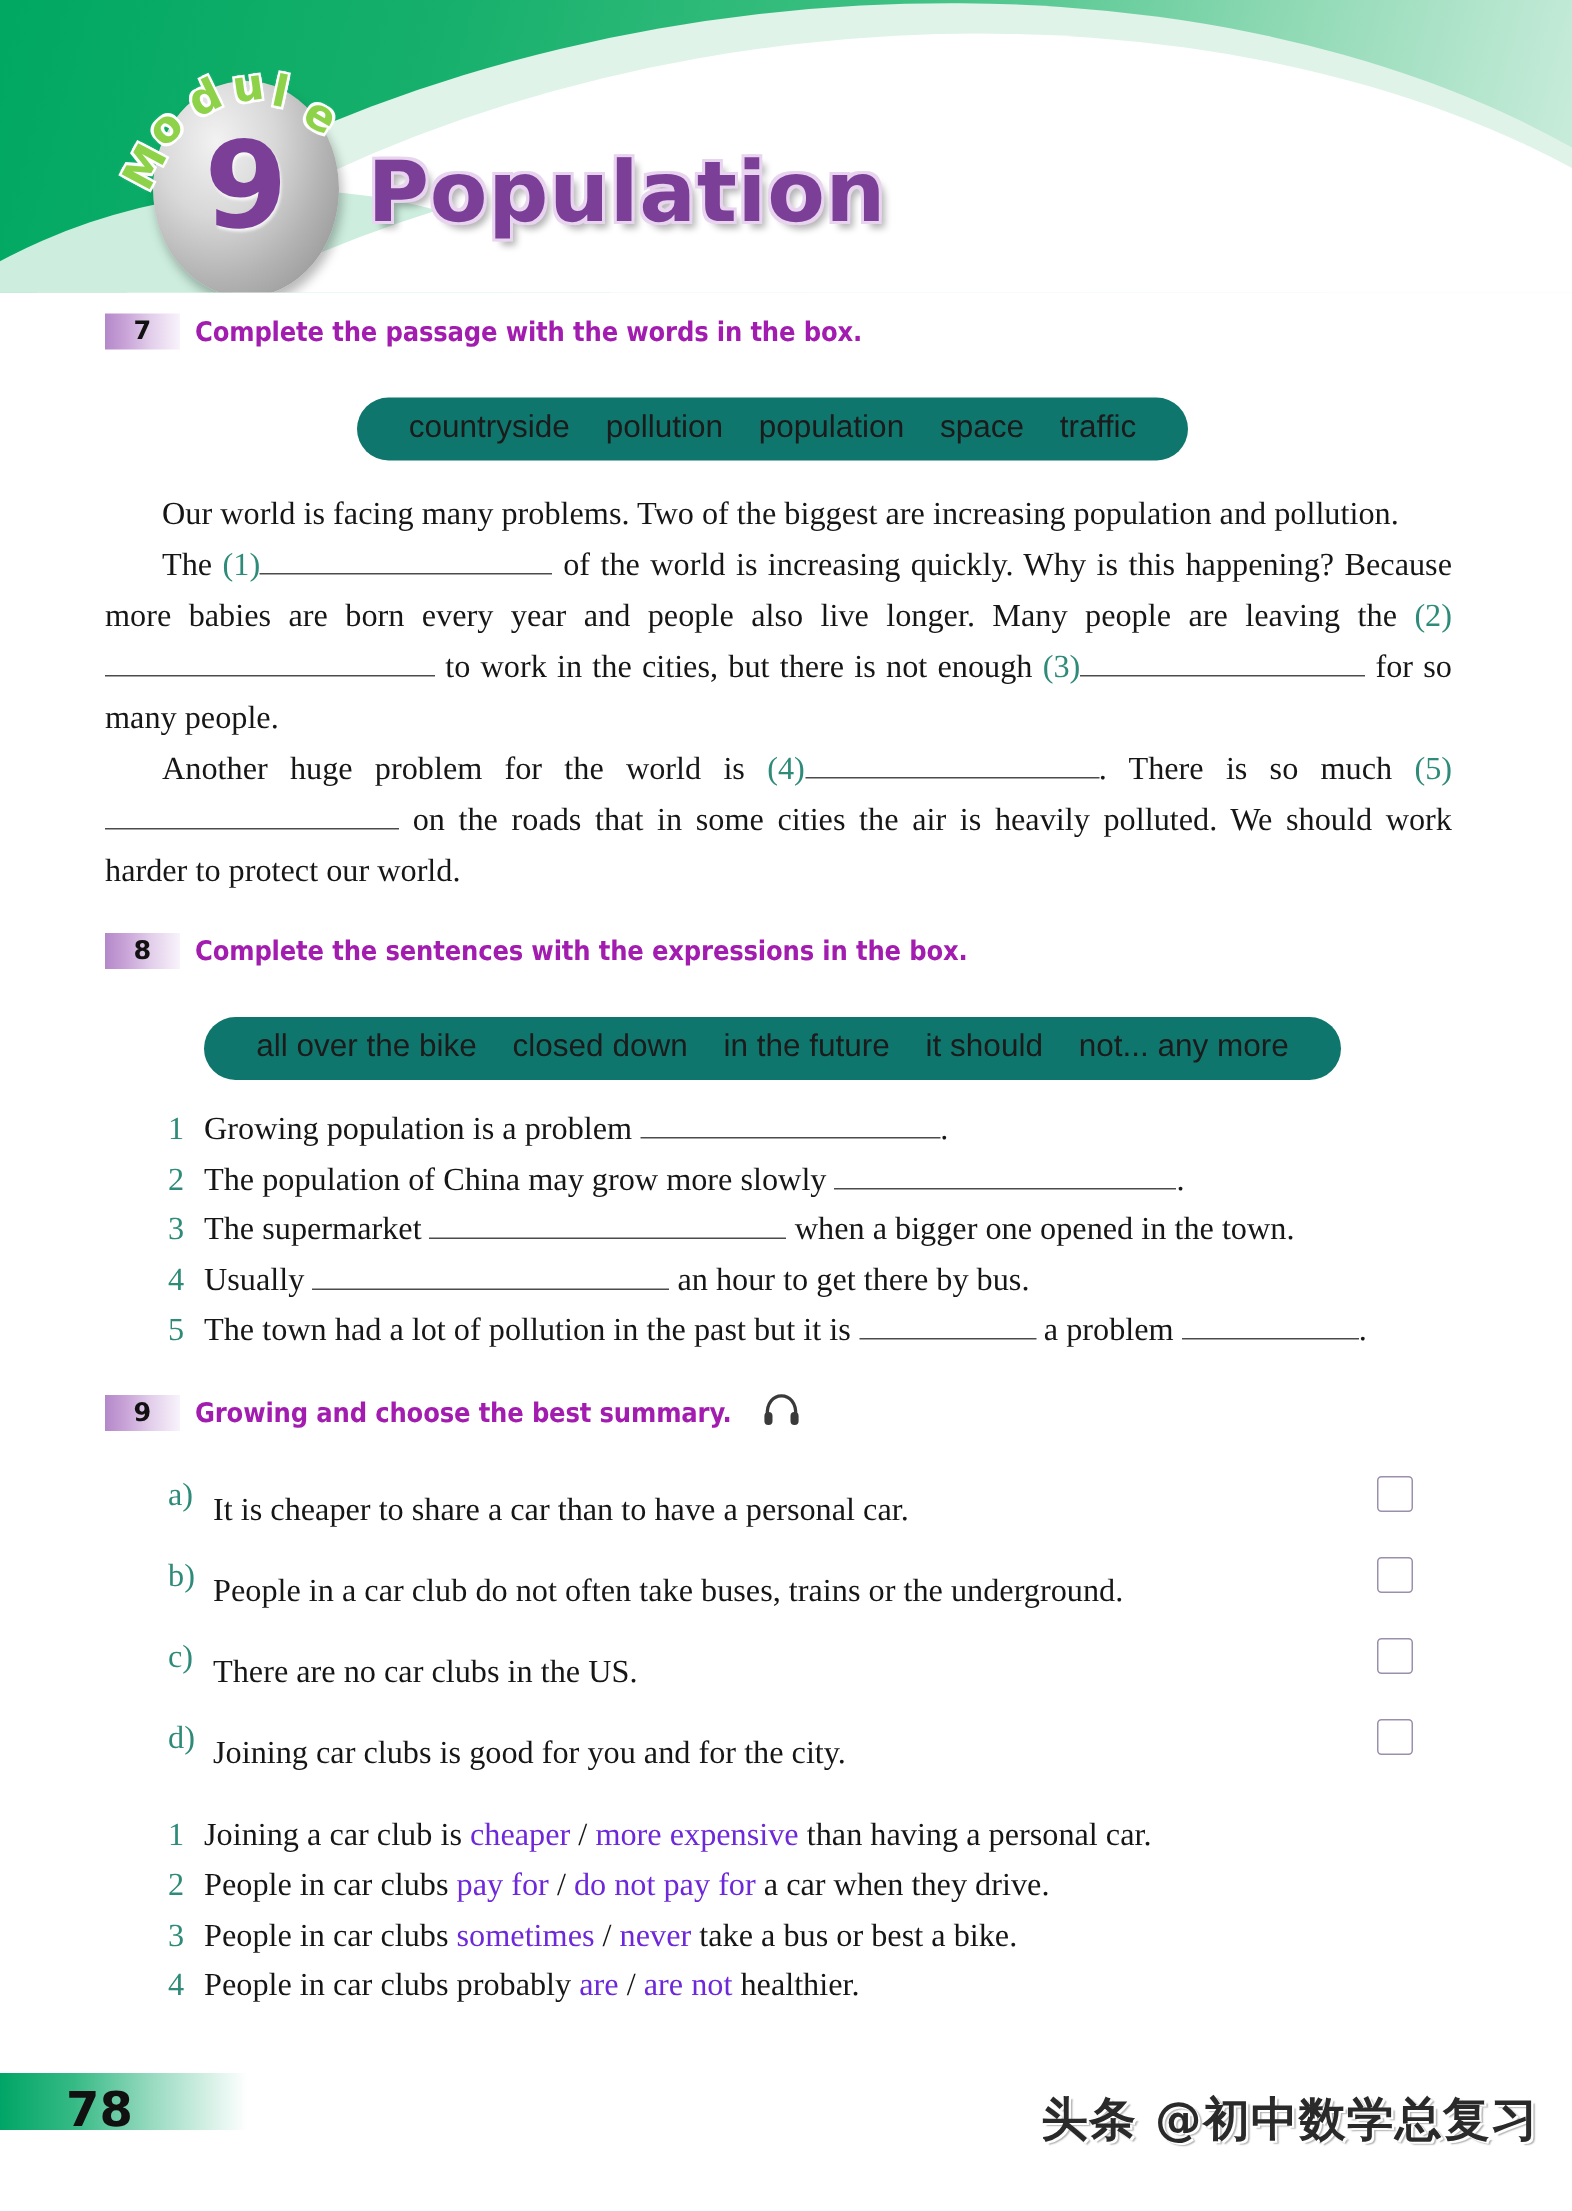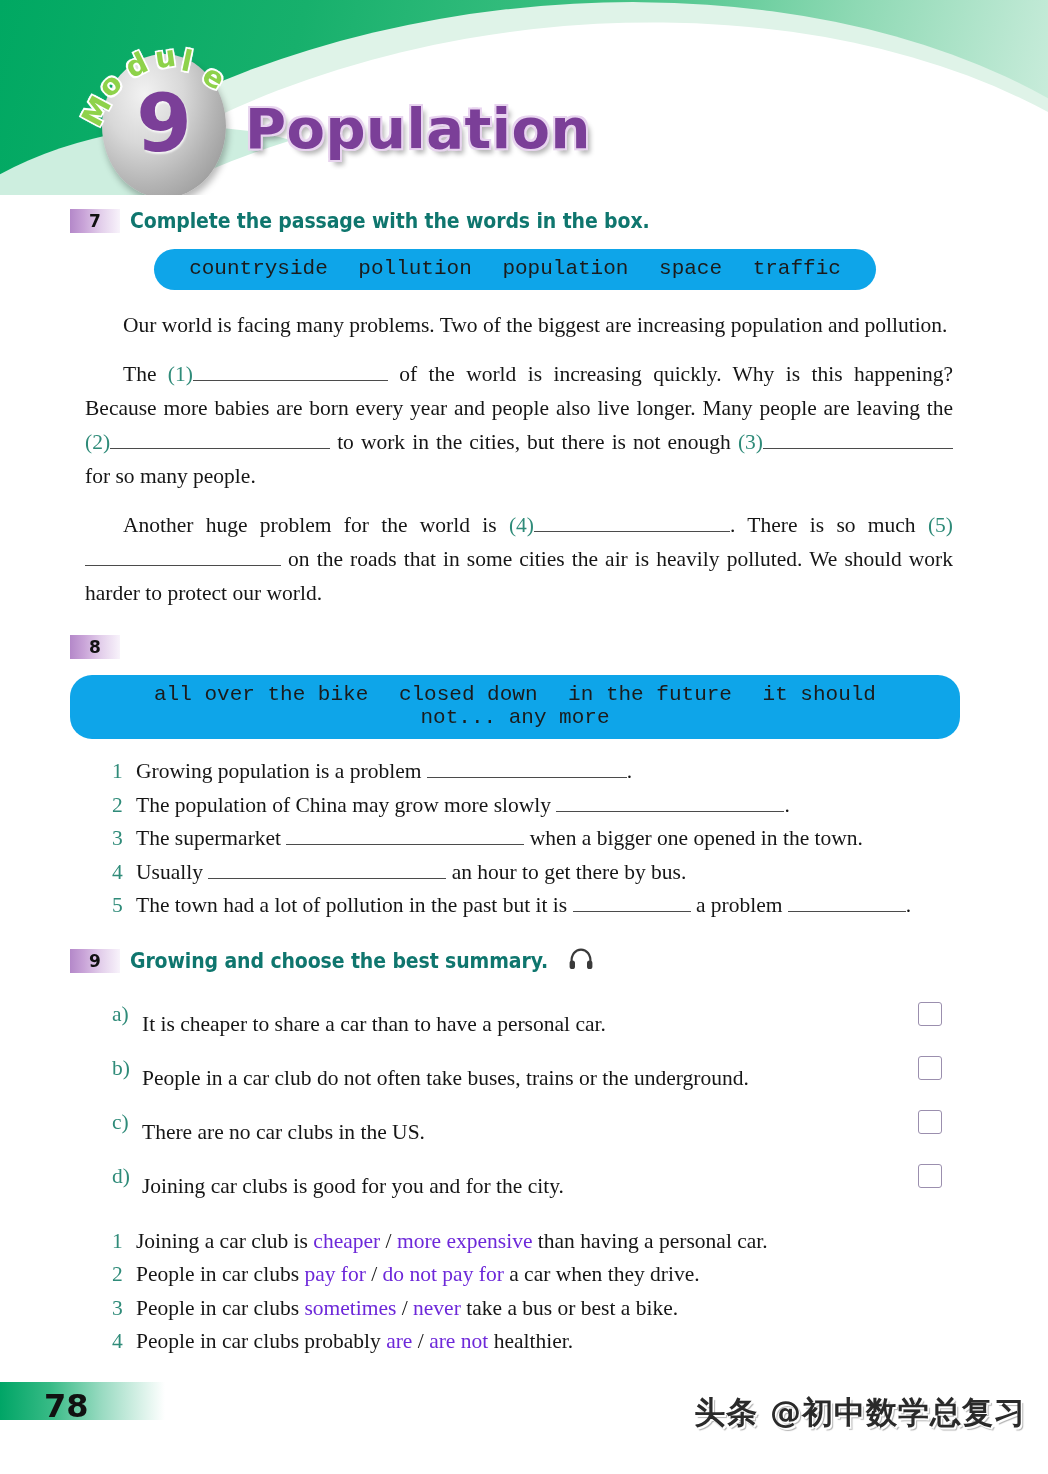--- a/index.html
+++ b/index.html
@@ -161,53 +161,54 @@
     padding: 0 4px;
     font-family: "DejaVu Sans", sans-serif;
     font-weight: bold;
     font-size: 17px;
     color: #111111;
     background: linear-gradient(90deg, #b488c9 0%, #c9a4d8 28%, #e3cfeb 62%, #f8f3fb 100%);
   }
   .ex-title {
     font-family: "DejaVu Sans Condensed", "DejaVu Sans", sans-serif;
     font-weight: bold;
-    font-size: 21px;
-    color: #0f766e;
+    font-size: 18px;
+    color: #a21caf;
     letter-spacing: -0.1px;
   }
   .headphone {
     display: inline-block;
     vertical-align: middle;
     margin-left: 10px;
   }
 
   
   .wordbox {
-    background: #0ea5e9;
+    background: #0f766e;
     border-radius: 22px;
     display: inline-block;
     padding: 8px 26px 10px 26px;
-    font-family: Liberation Mono, monospace;
+    font-family: Liberation Sans, sans-serif;
     font-size: 21px;
     color: #1b1b1b;
+    margin-top: 16px;
   }
   .wordbox span { margin: 0 9px; white-space: nowrap; }
   .wordbox-wrap { text-align: center; }
 
   
   .passage {
     font-family: "Liberation Serif", serif;
     font-size: 21.5px;
     line-height: 34px;
     color: #161616;
     text-align: justify;
     text-justify: inter-word;
   }
-  .passage p { margin: 15px; text-indent: 38px; }
+  .passage p { margin: 0; text-indent: 38px; }
   .blanknum { color: #2f8b79; }
   .blank {
     display: inline-block;
     border-bottom: 1.4px solid #4b4b4b;
     vertical-align: baseline;
     height: 19px;
   }
 
   
   .qlist {
@@ -328,20 +329,21 @@
     <div class="passage" style="margin-top:18px; width:898px;">
       <p>Our world is facing many problems. Two of the biggest are increasing population and pollution.</p>
       <p><span>The </span><span class="blanknum">(1)</span><span class="blank" style="width:195px"></span><span> of the world is increasing quickly. Why is this happening? Because more babies are born every year and people also live longer. Many people are leaving the </span><span class="blanknum">(2)</span><span class="blank" style="width:220px"></span><span> to work in the cities, but there is not enough </span><span class="blanknum">(3)</span><span class="blank" style="width:190px"></span><span> for so many people.</span></p>
       <p><span>Another huge problem for the world is </span><span class="blanknum">(4)</span><span class="blank" style="width:196px"></span><span>. There is so much </span><span class="blanknum">(5)</span><span class="blank" style="width:196px"></span><span> on the roads that in some cities the air is heavily polluted. We should work harder to protect our world.</span></p>
     </div>
   </div>
 
   <div style="margin:25px 0 0 70px;">
     <div class="ex-head">
       <span class="ex-num">8</span>
+      <span class="ex-title">Complete the sentences with the expressions in the box.</span>
     </div>
 
     <div class="wordbox-wrap" style="margin-top:16px; width:890px;">
       <div class="wordbox">
         <span>all over the bike</span>
         <span>closed down</span>
         <span>in the future</span>
         <span>it should</span>
         <span>not... any more</span>
       </div>

